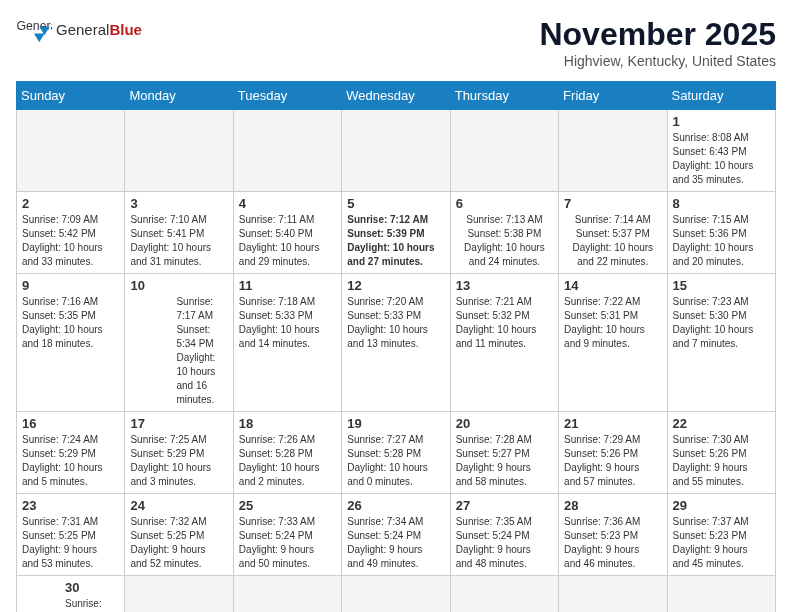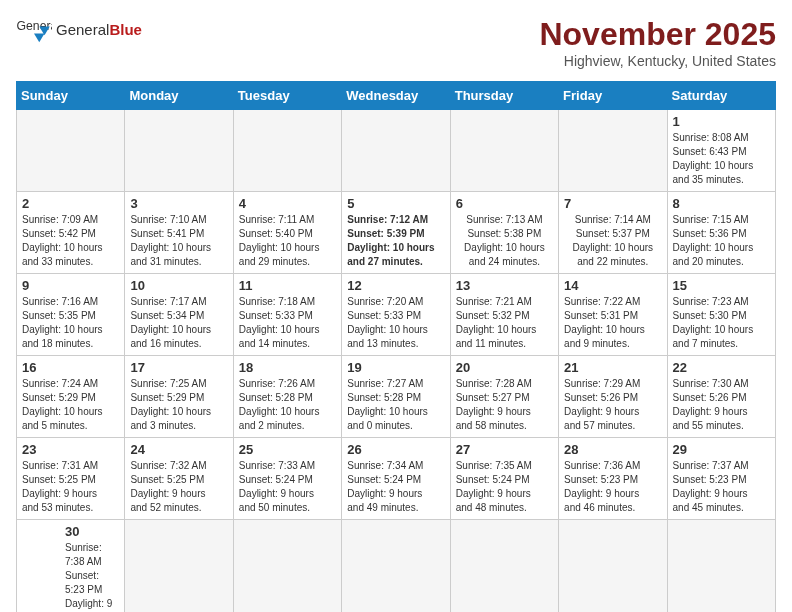--- a/index.html
+++ b/index.html
@@ -24,36 +24,36 @@
     .logo-icon {
       width: 36px;
       height: 28px;
     }
     .title-block {
       text-align: right;
     }
     .month-title {
       font-size: 32px;
       font-weight: bold;
-      color: #7f1d1d;
+      color: #0f172a;
     }
     .location {
       font-size: 14px;
       color: #555;
     }
     .calendar {
       width: 100%;
       border-collapse: collapse;
       border: 1px solid #ccc;
     }
     .calendar th {
       background-color: #1a7fc1;
       color: #fff;
       font-size: 13px;
-      font-weight: bold;
+      font-weight: normal;
       padding: 6px 4px;
       border: 1px solid #1a7fc1;
       text-align: left;
     }
     .calendar td {
       border: 1px solid #ccc;
       vertical-align: top;
       padding: 4px 5px;
       font-size: 10.5px;
       color: #333;
@@ -184,21 +184,21 @@
       <tr>
         <td>
           <span class="day-number">9</span>
           <div class="day-info" style="white-space: pre-line;">Sunrise: 7:16 AM
 Sunset: 5:35 PM
 Daylight: 10 hours
 and 18 minutes.</div>
         </td>
         <td>
           <span class="day-number">10</span>
-          <div class="day-info" style="white-space: pre-line;">Sunrise: 7:17 AM
+          <div class="day-info" style="white-space: pre-line; margin-left: 46px;">Sunrise: 7:17 AM
 Sunset: 5:34 PM
 Daylight: 10 hours
 and 16 minutes.</div>
         </td>
         <td>
           <span class="day-number">11</span>
           <div class="day-info" style="white-space: pre-line;">Sunrise: 7:18 AM
 Sunset: 5:33 PM
 Daylight: 10 hours
 and 14 minutes.</div>

